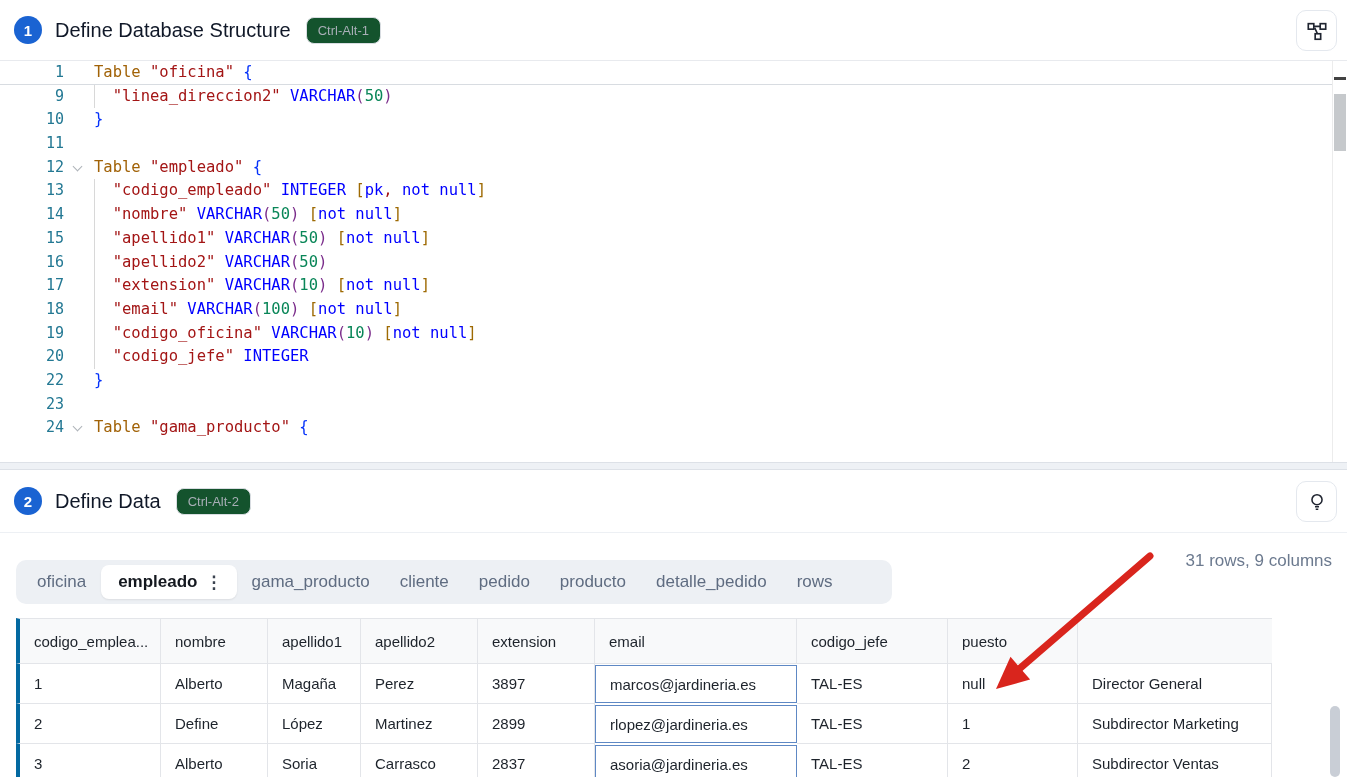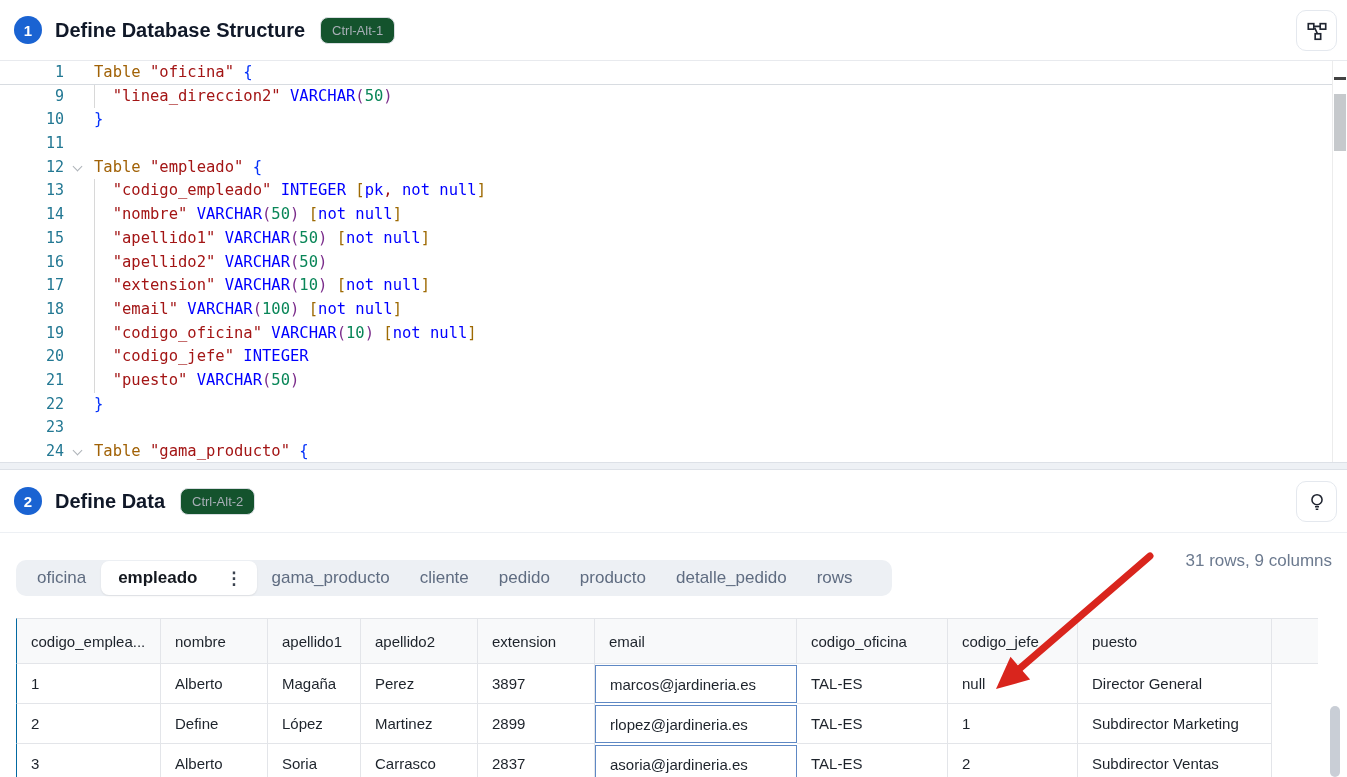--- a/index.html
+++ b/index.html
@@ -7,21 +7,21 @@
     font-family:"Liberation Sans", sans-serif; }
 
   
   .panel-header { position:absolute; left:0; right:0; background:#fff;
     display:flex; align-items:center; padding-left:14px; }
   #p1-header { top:0; height:61px; border-bottom:1px solid #e8eaee; }
   #p2-header { top:470px; height:63px; border-bottom:1px solid #edf0f4; }
   .step-circle { width:28px; height:28px; border-radius:50%; background:#1a63d2;
     color:#fff; font-size:15px; font-weight:bold; display:flex; align-items:center;
     justify-content:center; flex:0 0 auto; }
-  .panel-title { font-size:20px; font-weight:bold; color:#101828; margin-left:13px; }
+  .panel-title { font-size:20px; font-weight:normal; color:#101828; margin-left:13px; }
   .shortcut-badge { margin-left:15px; font-size:13px; color:#a8aeb6;
     border:1px solid #d9dde2; border-radius:8px; padding:5px 11px; background:#14532d; }
   .icon-btn { position:absolute; right:10px; width:41px; height:41px;
     border:1px solid #e4e8ee; border-radius:10px; background:#fff;
     display:flex; align-items:center; justify-content:center; cursor:pointer; }
   #p1-btn { top:10px; } #p2-btn { top:481px; }
 
   
   #editor { position:absolute; top:61px; left:0; right:0; height:401px;
     background:#fff; overflow:hidden;
@@ -44,40 +44,40 @@
   #editor-ruler { position:absolute; top:0; right:0; bottom:0; width:15px;
     border-left:1px solid #ececec; background:#fff; z-index:3; }
   #ruler-mark { position:absolute; left:1px; right:1px; top:16px; height:3px; background:#424242; }
   #editor-thumb { position:absolute; left:1px; right:1px; top:33px; height:57px; background:#c6c9cc; }
 
   
   #splitter { position:absolute; top:462px; left:0; right:0; height:8px;
     background:#eef1f5; border-top:1px solid #dde1e7; border-bottom:1px solid #dde1e7; }
 
   
-  #tabbar { position:absolute; top:560px; left:16px; width:876px; height:36px;
+  #tabbar { position:absolute; top:560px; left:16px; width:876px; height:44px;
     background:#edf0f4; border-radius:10px; display:flex; align-items:center;
     padding:0 6px; }
   .tab { font-size:17px; color:#5f6c81; padding:0 15px; height:34px;
     display:flex; align-items:center; cursor:pointer; white-space:nowrap; }
   .tab.active { background:#fff; border-radius:8px; color:#14181f; font-weight:bold;
-    box-shadow:0 1px 2px rgba(0,0,0,.08); padding:0 12px 0 17px; gap:26px; }
+    box-shadow:0 1px 2px rgba(0,0,0,.08); padding:0 12px 0 17px; gap:6px; }
   .kebab { font-size:17px; color:#3b4350; font-weight:bold; line-height:1;
     padding:0 2px; cursor:pointer; }
   #status { position:absolute; top:551px; right:15px; font-size:17px; color:#6c7a8f; }
 
   
   #dtable { position:absolute; top:618px; left:16px; width:1302px; }
   .trow { display:grid;
     grid-template-columns:145px 107px 93px 117px 117px 202px 151px 130px 194px 46px; }
   .tcell { font-size:15px; color:#1d232b; padding:0 0 0 14px; display:flex;
     align-items:center; border-right:1px solid #e3e5e9; border-bottom:1px solid #e3e5e9;
     background:#fff; height:40px; overflow:hidden; white-space:nowrap; }
   .trow.head .tcell { background:#f8f9fa; height:46px; border-top:1px solid #e3e5e9; }
-  .trow .tcell:first-child { border-left:1px solid #0369a1; }
+  .trow .tcell:first-child { border-left:4px solid #0369a1; }
   .tcell.spacer { border:none; background:#fff; }
   .trow.head .tcell.spacer { background:#f8f9fa; border-top:1px solid #e3e5e9;
     border-bottom:1px solid #e3e5e9; }
   .tcell.email-cell { border:1px solid #5e88c4; margin:1px 0; height:38px; }
 
   #table-thumb { position:absolute; left:1330px; top:706px; width:10px; height:71px;
     background:#c9ced6; border-radius:5px; }
 
   
   #annot { position:absolute; top:0; left:0; z-index:50; pointer-events:none; }
@@ -111,21 +111,20 @@
       <div class="code-line"><span class="ln">11</span><span class="fold"></span><span class="code"></span></div>
       <div class="code-line"><span class="ln">12</span><span class="fold"><span class="chev"></span></span><span class="code"><span class="tk-k">Table</span><span class="tk-w"> </span><span class="tk-s">"empleado"</span><span class="tk-w"> </span><span class="tk-b">{</span></span></div>
       <div class="code-line"><span class="ln">13</span><span class="fold"></span><span class="code ind"><span class="tk-w">  </span><span class="tk-s">"codigo_empleado"</span><span class="tk-w"> </span><span class="tk-t">INTEGER</span><span class="tk-w"> </span><span class="tk-r">[</span><span class="tk-a">pk</span><span class="tk-c">,</span><span class="tk-w"> </span><span class="tk-a">not null</span><span class="tk-r">]</span></span></div>
       <div class="code-line"><span class="ln">14</span><span class="fold"></span><span class="code ind"><span class="tk-w">  </span><span class="tk-s">"nombre"</span><span class="tk-w"> </span><span class="tk-t">VARCHAR</span><span class="tk-p">(</span><span class="tk-n">50</span><span class="tk-p">)</span><span class="tk-w"> </span><span class="tk-r">[</span><span class="tk-a">not null</span><span class="tk-r">]</span></span></div>
       <div class="code-line"><span class="ln">15</span><span class="fold"></span><span class="code ind"><span class="tk-w">  </span><span class="tk-s">"apellido1"</span><span class="tk-w"> </span><span class="tk-t">VARCHAR</span><span class="tk-p">(</span><span class="tk-n">50</span><span class="tk-p">)</span><span class="tk-w"> </span><span class="tk-r">[</span><span class="tk-a">not null</span><span class="tk-r">]</span></span></div>
       <div class="code-line"><span class="ln">16</span><span class="fold"></span><span class="code ind"><span class="tk-w">  </span><span class="tk-s">"apellido2"</span><span class="tk-w"> </span><span class="tk-t">VARCHAR</span><span class="tk-p">(</span><span class="tk-n">50</span><span class="tk-p">)</span></span></div>
       <div class="code-line"><span class="ln">17</span><span class="fold"></span><span class="code ind"><span class="tk-w">  </span><span class="tk-s">"extension"</span><span class="tk-w"> </span><span class="tk-t">VARCHAR</span><span class="tk-p">(</span><span class="tk-n">10</span><span class="tk-p">)</span><span class="tk-w"> </span><span class="tk-r">[</span><span class="tk-a">not null</span><span class="tk-r">]</span></span></div>
       <div class="code-line"><span class="ln">18</span><span class="fold"></span><span class="code ind"><span class="tk-w">  </span><span class="tk-s">"email"</span><span class="tk-w"> </span><span class="tk-t">VARCHAR</span><span class="tk-p">(</span><span class="tk-n">100</span><span class="tk-p">)</span><span class="tk-w"> </span><span class="tk-r">[</span><span class="tk-a">not null</span><span class="tk-r">]</span></span></div>
       <div class="code-line"><span class="ln">19</span><span class="fold"></span><span class="code ind"><span class="tk-w">  </span><span class="tk-s">"codigo_oficina"</span><span class="tk-w"> </span><span class="tk-t">VARCHAR</span><span class="tk-p">(</span><span class="tk-n">10</span><span class="tk-p">)</span><span class="tk-w"> </span><span class="tk-r">[</span><span class="tk-a">not null</span><span class="tk-r">]</span></span></div>
       <div class="code-line"><span class="ln">20</span><span class="fold"></span><span class="code ind"><span class="tk-w">  </span><span class="tk-s">"codigo_jefe"</span><span class="tk-w"> </span><span class="tk-t">INTEGER</span></span></div>
-      <div class="code-line"><span class="ln">21</span><span class="fold"></span><span class="code ind"><span class="tk-w">  </span><span class="tk-s">"puesto"</span><span class="tk-w"> </span><span class="tk-t">VARCHAR</span><span class="tk-p">(</span><span class="tk-n">50</span><span class="tk-p">)</span></span></div>
       <div class="code-line"><span class="ln">22</span><span class="fold"></span><span class="code"><span class="tk-b">}</span></span></div>
       <div class="code-line"><span class="ln">23</span><span class="fold"></span><span class="code"></span></div>
       <div class="code-line"><span class="ln">24</span><span class="fold"><span class="chev"></span></span><span class="code"><span class="tk-k">Table</span><span class="tk-w"> </span><span class="tk-s">"gama_producto"</span><span class="tk-w"> </span><span class="tk-b">{</span></span></div>
     </div>
   <div id="editor-ruler">
     <div id="ruler-mark"></div>
     <div id="editor-thumb"></div>
   </div>
 </div>
 
@@ -175,21 +174,20 @@
 <div id="status">31 rows, 9 columns</div>
 
 <div id="dtable">
     <div class="trow head">
       <div class="tcell">codigo_emplea...</div>
       <div class="tcell">nombre</div>
       <div class="tcell">apellido1</div>
       <div class="tcell">apellido2</div>
       <div class="tcell">extension</div>
       <div class="tcell">email</div>
-      <div class="tcell">codigo_oficina</div>
       <div class="tcell">codigo_jefe</div>
       <div class="tcell">puesto</div>
       <div class="tcell spacer"></div>
     </div>
     <div class="trow">
       <div class="tcell">1</div>
       <div class="tcell">Alberto</div>
       <div class="tcell">Magaña</div>
       <div class="tcell">Perez</div>
       <div class="tcell">3897</div>

